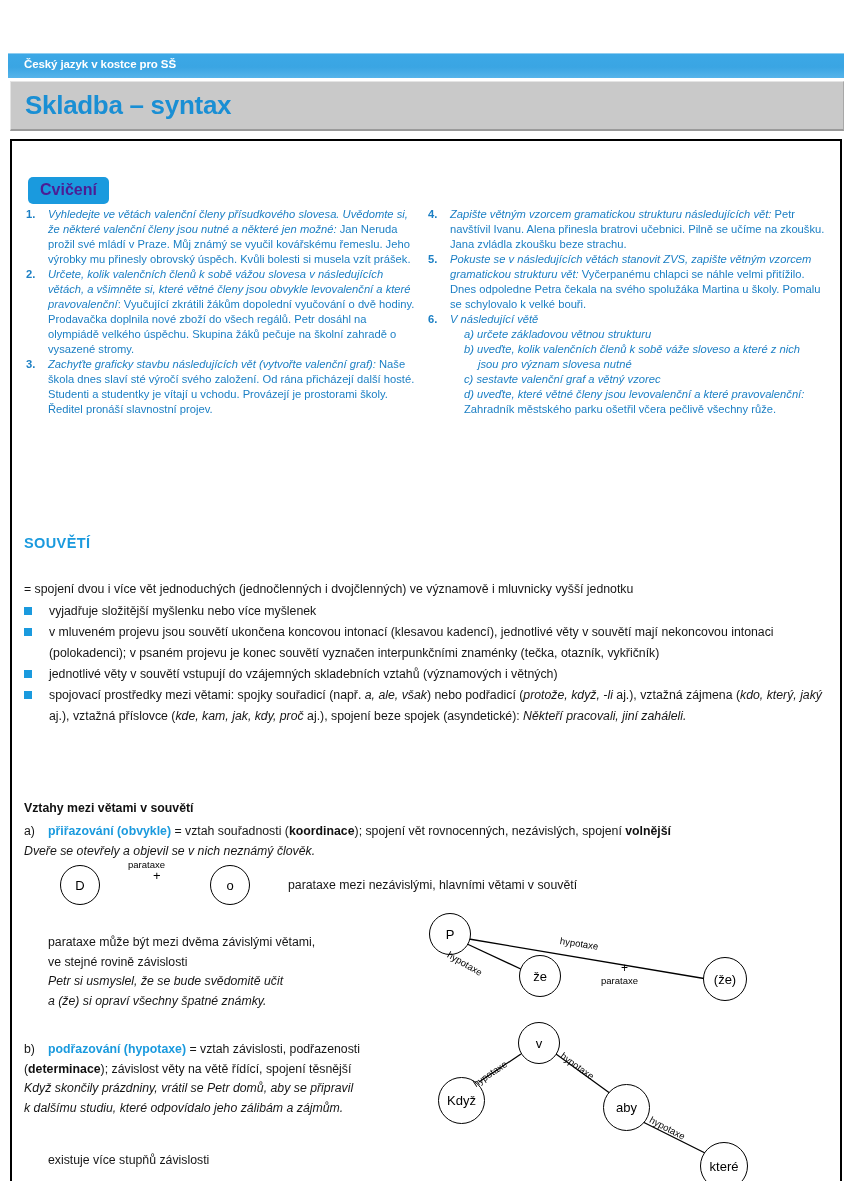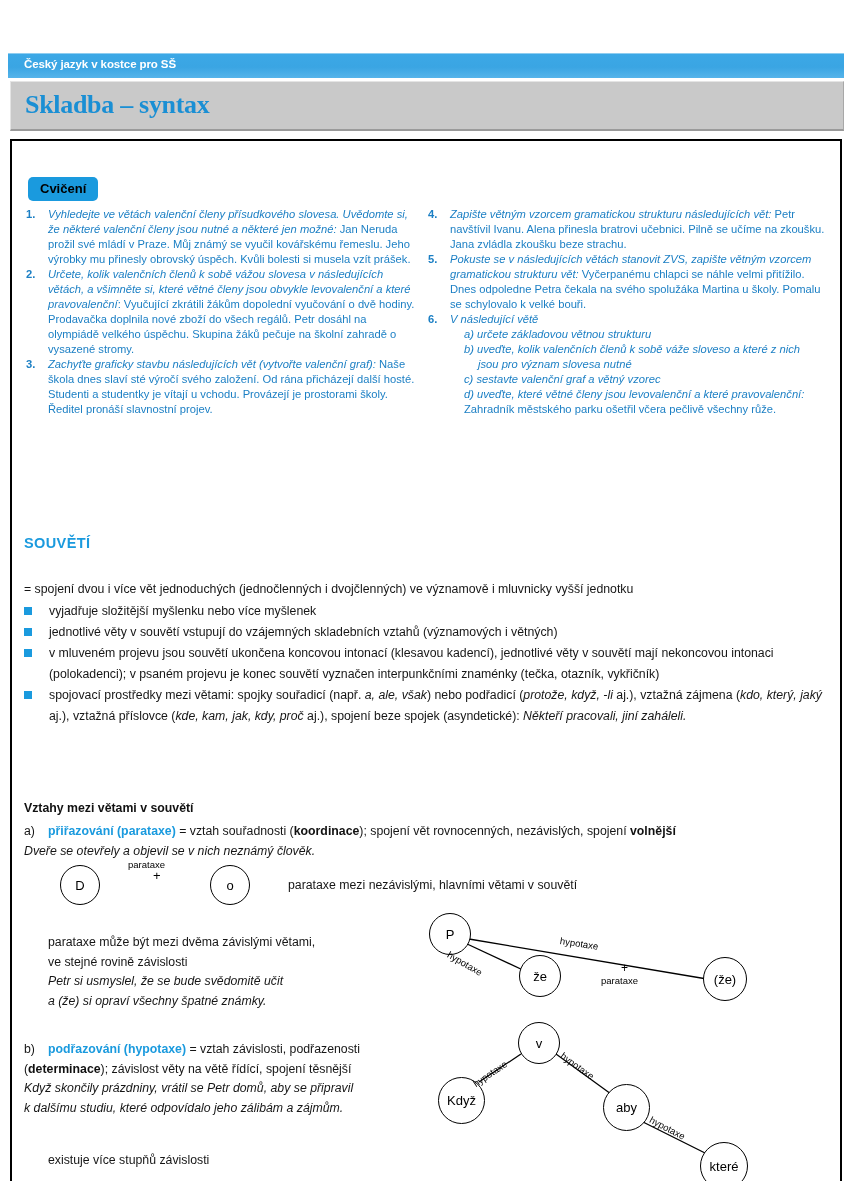--- a/index.html
+++ b/index.html
@@ -44,21 +44,20 @@
   .title-bar {
     position: absolute;
     left: 10px; top: 34px;
     width: 834px; height: 50px;
     background: #c9c9c9;
     border-top: 1px solid #e4e4e4;
     border-left: 1px solid #e4e4e4;
     border-bottom: 2px solid #9a9a9a;
     border-right: 1px solid #a8a8a8;
     box-sizing: border-box;
-    font-family: Liberation Serif, serif;
   }
   .title-text {
     position: absolute;
     left: 14px; top: 8px;
     font-size: 26px;
     font-weight: bold;
     color: #1a8fd4;
     letter-spacing: -0.3px;
   }
 
@@ -107,22 +106,22 @@
     clip-path: polygon(0% 15%, 100% 0%, 100% 100%, 0% 85%);
     vertical-align: -2px;
     margin-right: 1px;
   }
 
   
   .cviceni-badge {
     position: absolute;
     left: 28px; top: 130px;
     background: #1a9ade;
-    color: #000000;
-    font-size: 13px;
+    color: #4c1d95;
+    font-size: 16px;
     font-weight: bold;
     padding: 4px 12px 5px 12px;
     border-radius: 5px;
   }
 
   .ex-col {
     position: absolute;
     color: #1b7fc4;
     font-size: 11.2px;
     line-height: 15.0px;
@@ -313,37 +312,37 @@
 
   <div class="body-text lead">= spojení dvou i více vět jednoduchých (jednočlenných i dvojčlenných) ve významově i mluvnicky vyšší jednotku</div>
 
   <div class="bullets">
     <div class="bullet-row">
       <span class="bullet-sq"></span>
       <span>vyjadřuje složitější myšlenku nebo více myšlenek</span>
     </div>
     <div class="bullet-row">
       <span class="bullet-sq"></span>
-      <span>jednotlivé věty v souvětí vstupují do vzájemných skladebních vztahů (významových i větných)</span>
+      <span>v mluveném projevu jsou souvětí ukončena koncovou intonací (klesavou kadencí), jednotlivé věty v souvětí mají nekoncovou intonaci (polokadenci); v psaném projevu je konec souvětí vyznačen interpunkčními znaménky (tečka, otazník, vykřičník)</span>
     </div>
     <div class="bullet-row">
       <span class="bullet-sq"></span>
-      <span>v mluveném projevu jsou souvětí ukončena koncovou intonací (klesavou kadencí), jednotlivé věty v souvětí mají nekoncovou intonaci (polokadenci); v psaném projevu je konec souvětí vyznačen interpunkčními znaménky (tečka, otazník, vykřičník)</span>
+      <span>jednotlivé věty v souvětí vstupují do vzájemných skladebních vztahů (významových i větných)</span>
     </div>
     <div class="bullet-row">
       <span class="bullet-sq"></span>
       <span>spojovací prostředky mezi větami: spojky souřadicí (např. <i>a, ale, však</i>) nebo podřadicí (<i>protože, když, -li</i> aj.), vztažná zájmena (<i>kdo, který, jaký</i> aj.), vztažná příslovce (<i>kde, kam, jak, kdy, proč</i> aj.), spojení beze spojek (asyndetické): <i>Někteří pracovali, jiní zaháleli.</i></span>
     </div>
   </div>
 
   <div class="sub-head">Vztahy mezi větami v souvětí</div>
 
   <div class="rel-item rel-a">
     <span class="rel-label">a)</span>
-    <span class="rel-body"><span class="kw">přiřazování (parataxe)</span> = vztah souřadnosti (<b>koordinace</b>); spojení vět rovnocenných, nezávislých, spojení <b>volnější</b><br><span class="ital">Dveře se otevřely a objevil se v nich neznámý člověk.</span></span>
+    <span class="rel-body"><span class="kw">přiřazování (obvykle)</span> = vztah souřadnosti (<b>koordinace</b>); spojení vět rovnocenných, nezávislých, spojení <b>volnější</b><br><span class="ital">Dveře se otevřely a objevil se v nich neznámý člověk.</span></span>
   </div>
 
   <div class="side-note">parataxe mezi nezávislými, hlavními větami v souvětí</div>
 
   <div class="note-text note-1">parataxe může být mezi dvěma závislými větami,<br>ve stejné rovině závislosti<br><span class="ital">Petr si usmyslel, že se bude svědomitě učit</span><br><span class="ital">a (že) si opraví všechny špatné známky.</span></div>
 
   <div class="rel-item rel-b">
     <span class="rel-label">b)</span>
     <span class="rel-body"><span class="kw">podřazování (hypotaxe)</span> = vztah závislosti, podřazenosti (<b>determinace</b>); závislost věty na větě řídící, spojení těsnější<br><span class="ital">Když skončily prázdniny, vrátil se Petr domů, aby se připravil</span><br><span class="ital">k dalšímu studiu, které odpovídalo jeho zálibám a zájmům.</span></span>
   </div>

